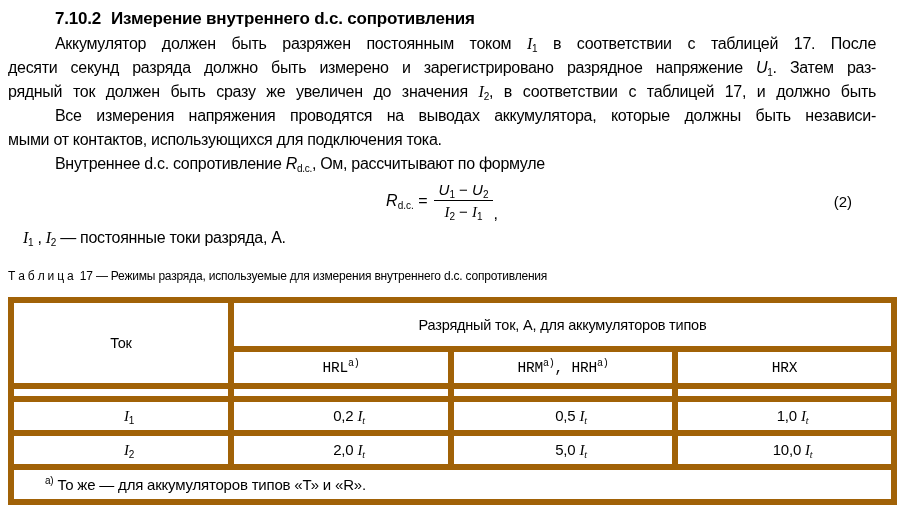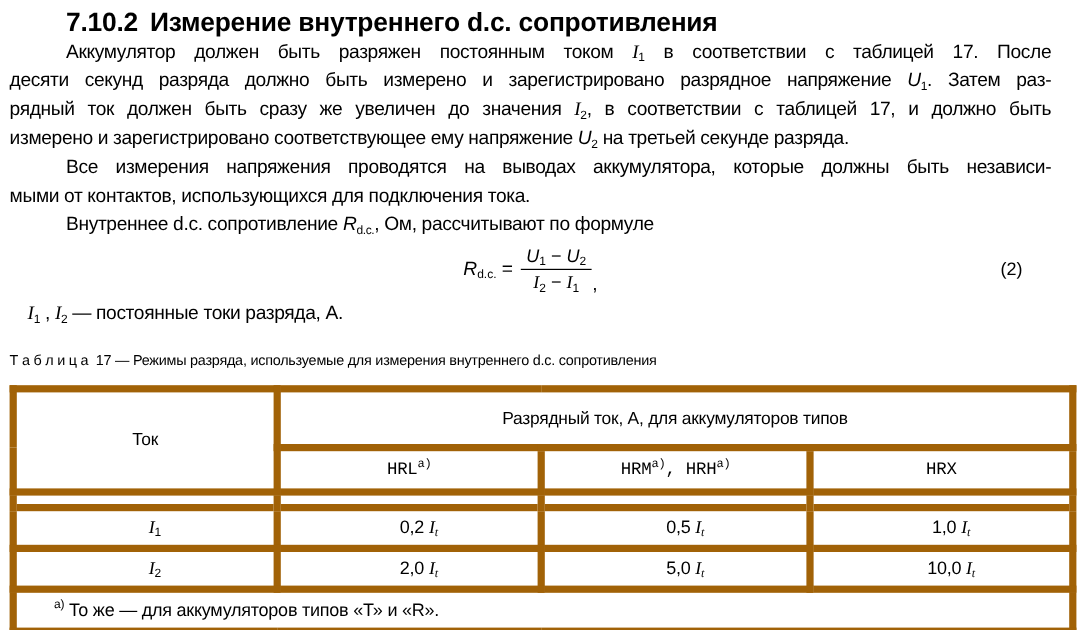--- a/index.html
+++ b/index.html
@@ -2,21 +2,21 @@
 <html lang="ru"><head>
 <meta charset="utf-8">
 <style>
   html,body{margin:0;padding:0;background:#fff;}
   body{width:899px;height:525px;overflow:hidden;color:#000;
        font-family:"Liberation Sans",sans-serif;}
   .page{position:relative;width:899px;height:525px;box-sizing:border-box;
         padding:6px 23px 0 8px;}
 
   
-  .heading{font-weight:bold;font-size:22px;line-height:26px;padding-left:47px;
+  .heading{font-weight:bold;font-size:17px;line-height:26px;padding-left:47px;
            letter-spacing:-0.2px;}
   .heading .hnum{margin-right:10px;}
 
   
   .para{margin:0;}
   .line{font-size:16px;line-height:24px;letter-spacing:-0.3px;
         text-align:justify;text-align-last:justify;white-space:normal;}
   .line.last{text-align-last:left;}
   .line.ind{text-indent:47px;}
 
@@ -64,21 +64,20 @@
 <div class="page">
 
   <div class="heading">
     <span class="hnum">7.10.2</span><span>Измерение внутреннего d.c. сопротивления</span>
   </div>
 
   <div class="para">
     <div class="line ind">Аккумулятор должен быть разряжен постоянным током <i class="vr">I</i><sub>1</sub> в соответствии с таблицей 17. После</div>
     <div class="line">десяти секунд разряда должно быть измерено и зарегистрировано разрядное напряжение <i class="vs">U</i><sub>1</sub>. Затем раз-</div>
     <div class="line">рядный ток должен быть сразу же увеличен до значения <i class="vr">I</i><sub>2</sub>, в соответствии с таблицей 17, и должно быть</div>
-    <div class="line last">измерено и зарегистрировано соответствующее ему напряжение <i class="vs">U</i><sub>2</sub> на третьей секунде разряда.</div>
   </div>
 
   <div class="para">
     <div class="line ind">Все измерения напряжения проводятся на выводах аккумулятора, которые должны быть независи-</div>
     <div class="line last">мыми от контактов, использующихся для подключения тока.</div>
   </div>
 
   <div class="para">
     <div class="line last ind">Внутреннее d.c. сопротивление <i class="vs">R</i><sub class="up">d.c.</sub>, Ом, рассчитывают по формуле</div>
   </div>

